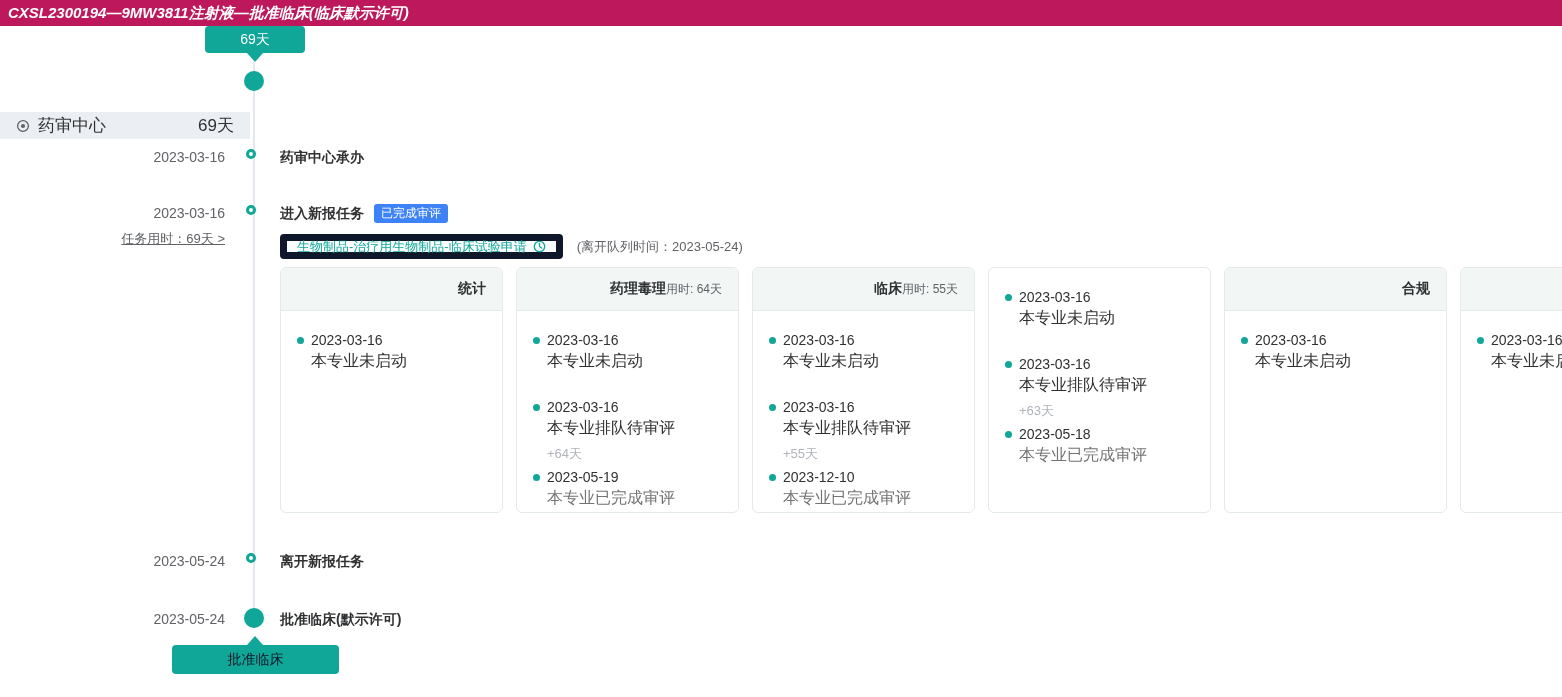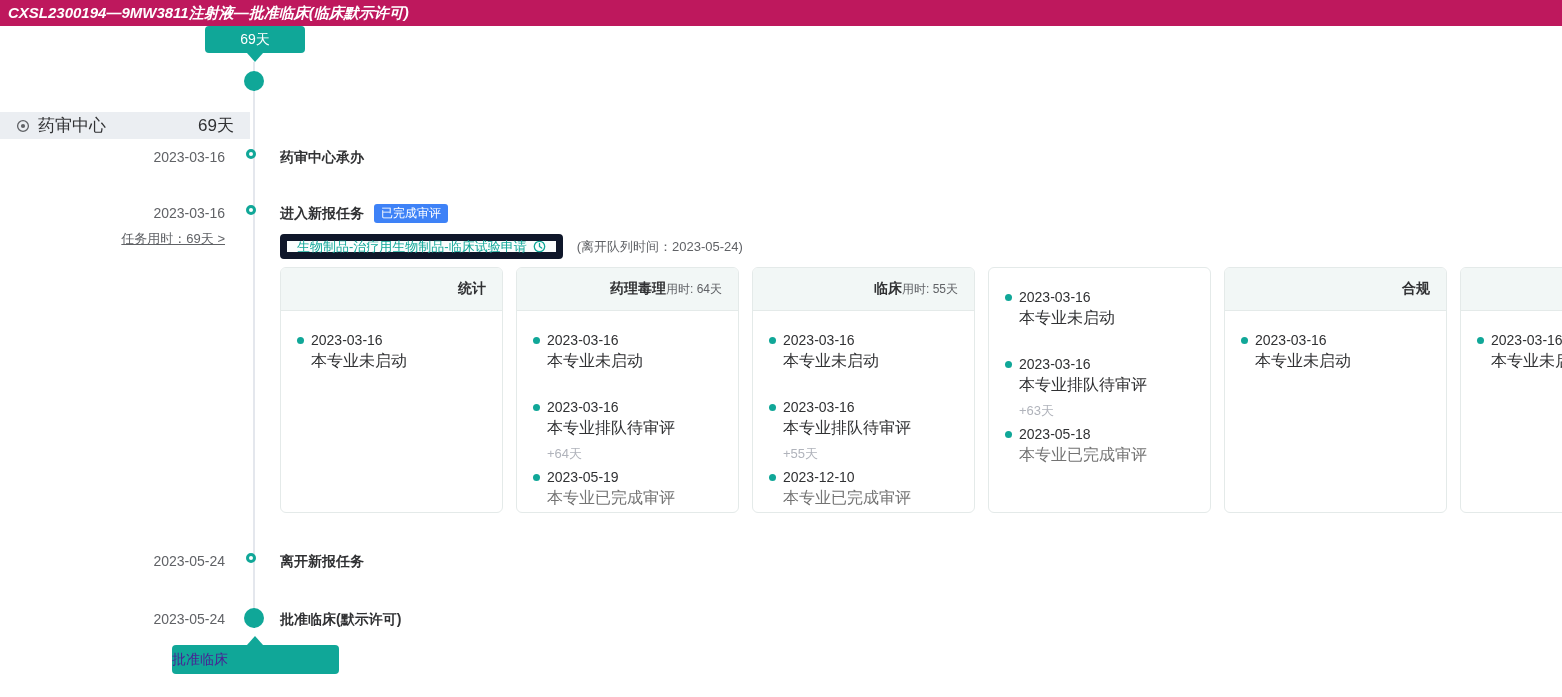--- a/index.html
+++ b/index.html
@@ -31,22 +31,22 @@
     background: #10A798; color: #fff; border-radius: 4px;
     font-size: 14px; line-height: 27px; text-align: center;
   }
   .callout-top::after {
     content: ""; position: absolute; left: 42px; top: 27px;
     border-left: 8px solid transparent; border-right: 8px solid transparent;
     border-top: 9px solid #10A798;
   }
   .callout-bottom {
     position: absolute; left: 172px; top: 645px; width: 167px; height: 29px;
-    background: #10A798; color: #4c1d95; border-radius: 4px; border: none;
-    font-size: 14px; line-height: 29px; text-align: left; cursor: pointer;
+    background: #10A798; color: #0f172a; border-radius: 4px; border: none;
+    font-size: 14px; line-height: 29px; text-align: center; cursor: pointer;
     font-family: inherit;
   }
   .callout-bottom::before {
     content: ""; position: absolute; left: 75px; top: -9px;
     border-left: 8px solid transparent; border-right: 8px solid transparent;
     border-bottom: 9px solid #10A798;
   }
 
   
   .dot-filled {

